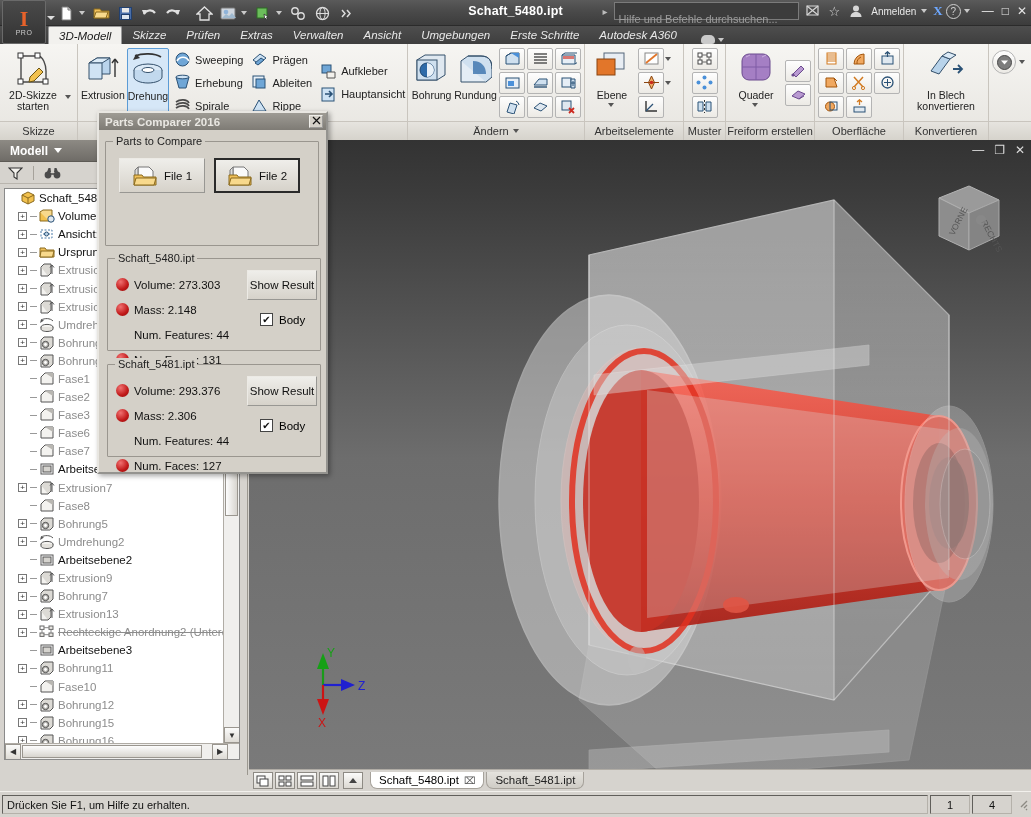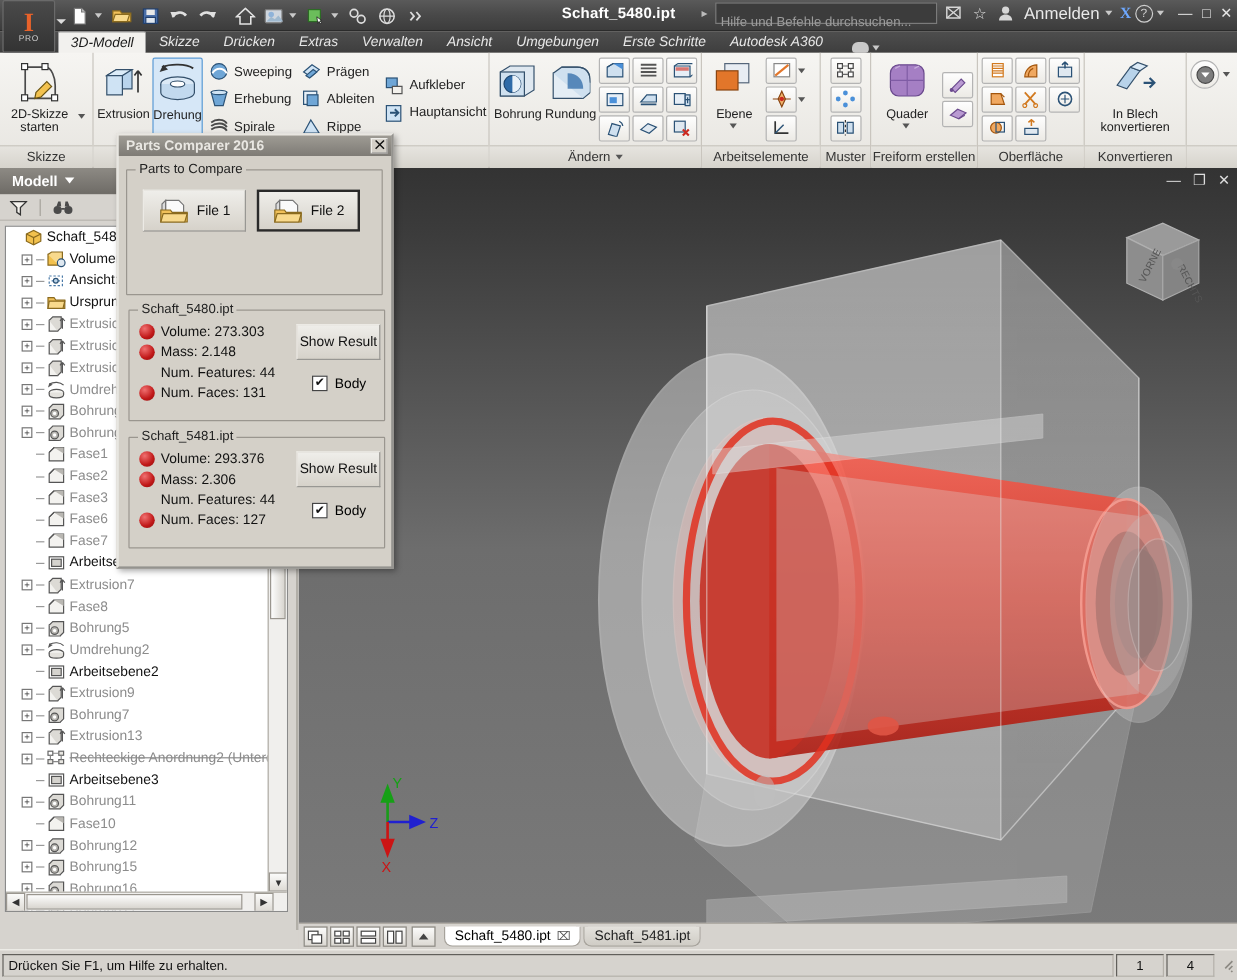--- a/index.html
+++ b/index.html
@@ -48,21 +48,21 @@
     color: #fff; font-size: 12.5px; font-weight: bold; letter-spacing: .2px;
   }
   .title-right { position: absolute; right: 4px; top: 2px; display: flex; align-items: center; gap: 3px; }
   .search-arrow { color: #bbb; font-size: 10px; margin-right: 3px; }
   .search-box {
     width: 185px; height: 18px; background: #3c3c3c; border: 1px solid #7b7b7b;
     color: #9d9d9d; font-size: 11px; padding: 8px 4px; line-height: 16px;
     font-family: "Liberation Sans", sans-serif;
   }
   .title-icon { color: #dcdcdc; font-size: 13px; padding: 0 3px; }
-  .signin { color: #e9e9e9; font-size: 14px; padding: 0 2px; }
+  .signin { color: #e9e9e9; font-size: 10px; padding: 0 2px; }
   .xbadge { color: #6ea8ff; font-weight: bold; font-size: 13px; font-family:"Liberation Serif",serif; }
   .help-circ {
     width: 15px; height: 15px; border-radius: 50%; border: 1.5px solid #cfcfcf;
     color: #cfcfcf; font-size: 10px; display: flex; align-items: center; justify-content: center;
   }
   .winbtns { display: flex; align-items: center; gap: 8px; margin-left: 6px; color: #e6e6e6; font-size: 12px; }
 
   
   .ribbon-tabs {
     position: absolute; left: 0; top: 26px; width: 1031px; height: 18px;
@@ -197,21 +197,21 @@
   }
   .fieldset .legend {
     position:absolute; top:-7px; left:7px; background:#d4d0c8; padding:0 3px; font-size:11px; color:#222;
   }
   .dlgbtn {
     background:linear-gradient(to bottom,#efeeea,#d6d2ca);
     border:1px outset #eceae5; font-size:11.5px; color:#111;
     display:flex; align-items:center; justify-content:center; gap:6px;
   }
   .dlgbtn.strong { border:2px solid #2a2a2a; }
-  .res-row { display:flex; align-items:center; gap:5px; height:17px; font-size:11.5px; color:#111; }
+  .res-row { display:flex; align-items:center; gap:5px; height:17px; font-size:11.5px; color:#111;margin-top:8px; }
   .dot {
     width:13px;height:13px;border-radius:50%;
     background: radial-gradient(circle at 35% 30%, #f07070, #c01818 60%, #8e0d0d);
     flex:0 0 13px;
   }
   .dotspace { width:13px; flex:0 0 13px; }
   .cbox { width:13px;height:13px;background:#fff;border:1px solid #444;display:flex;align-items:center;justify-content:center;font-size:10px;color:#111;line-height:11px; }
 
   
   .doctabs {
@@ -348,21 +348,21 @@
         <span>—</span>
         <span>□</span>
         <span>✕</span>
       </span>
     </div>
   </div>
 
   <div class="ribbon-tabs">
     <div class="rtab active">3D-Modell</div>
     <div class="rtab">Skizze</div>
-    <div class="rtab">Drücken</div>
+    <div class="rtab">Prüfen</div>
     <div class="rtab">Extras</div>
     <div class="rtab">Verwalten</div>
     <div class="rtab">Ansicht</div>
     <div class="rtab">Umgebungen</div>
     <div class="rtab">Erste Schritte</div>
     <div class="rtab">Autodesk A360</div>
     <div class="a360-cloud">
       <span class="cloud-ico"></span>
       <span class="qat-caret"></span>
     </div>

